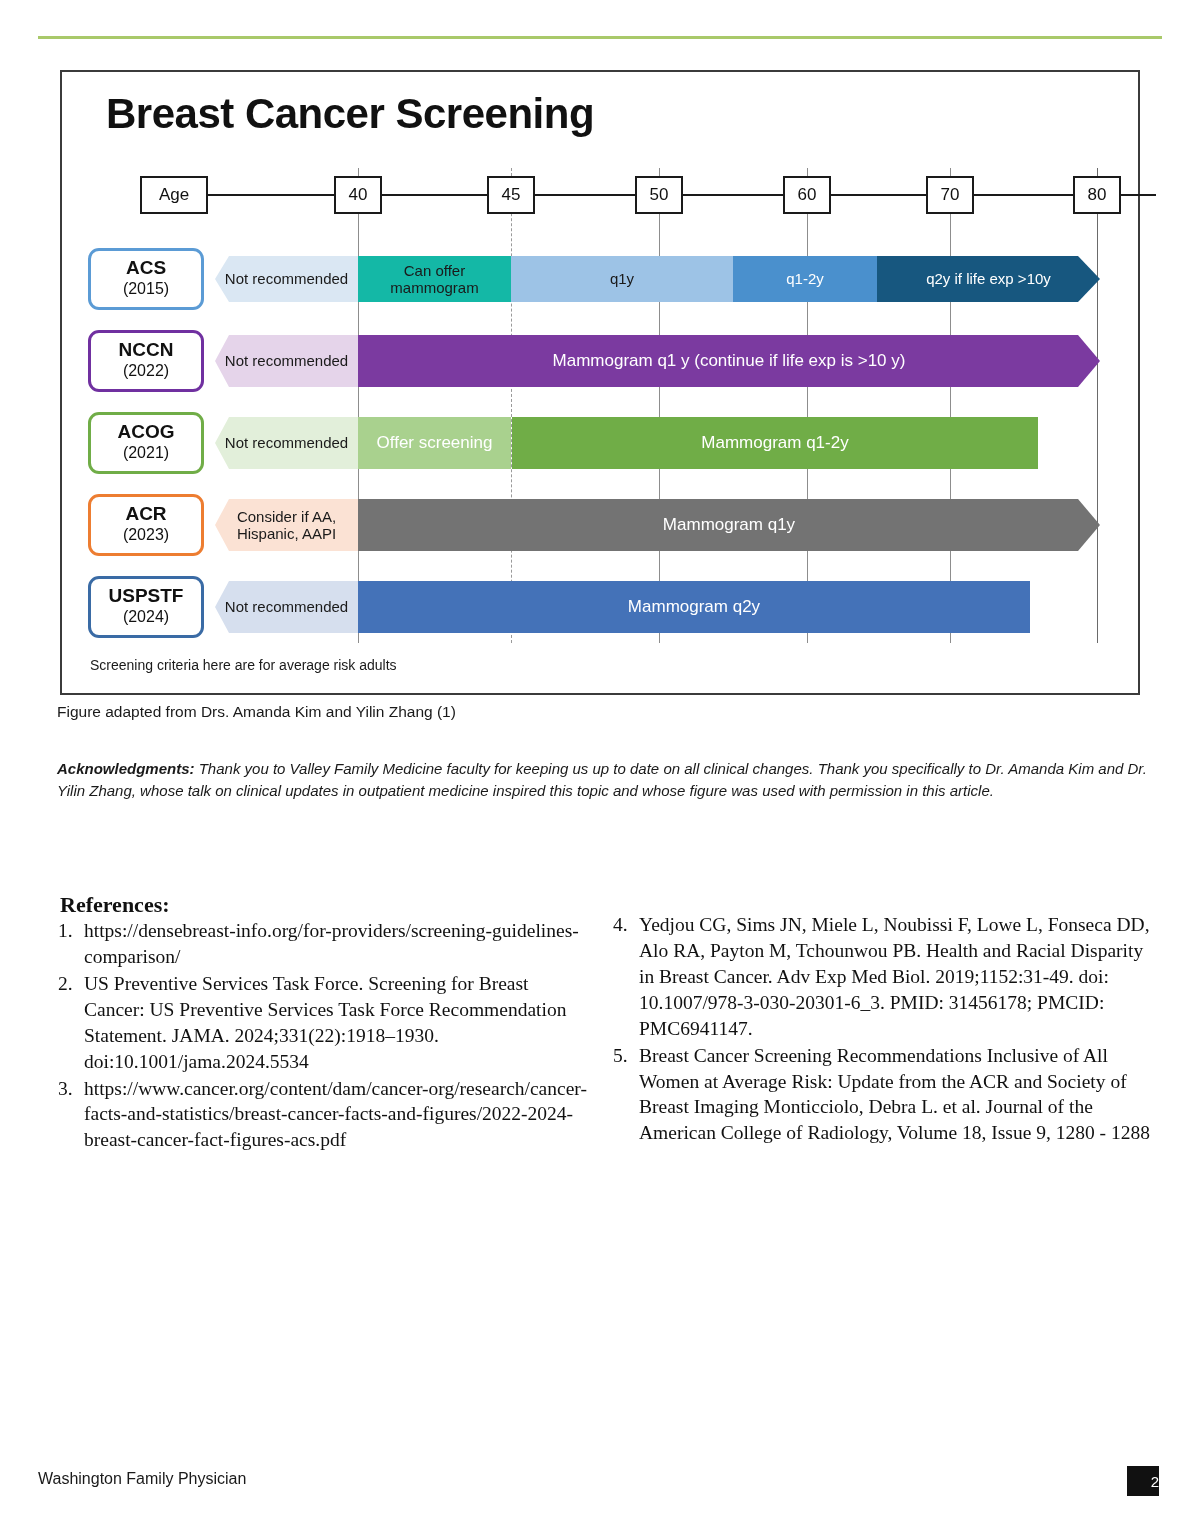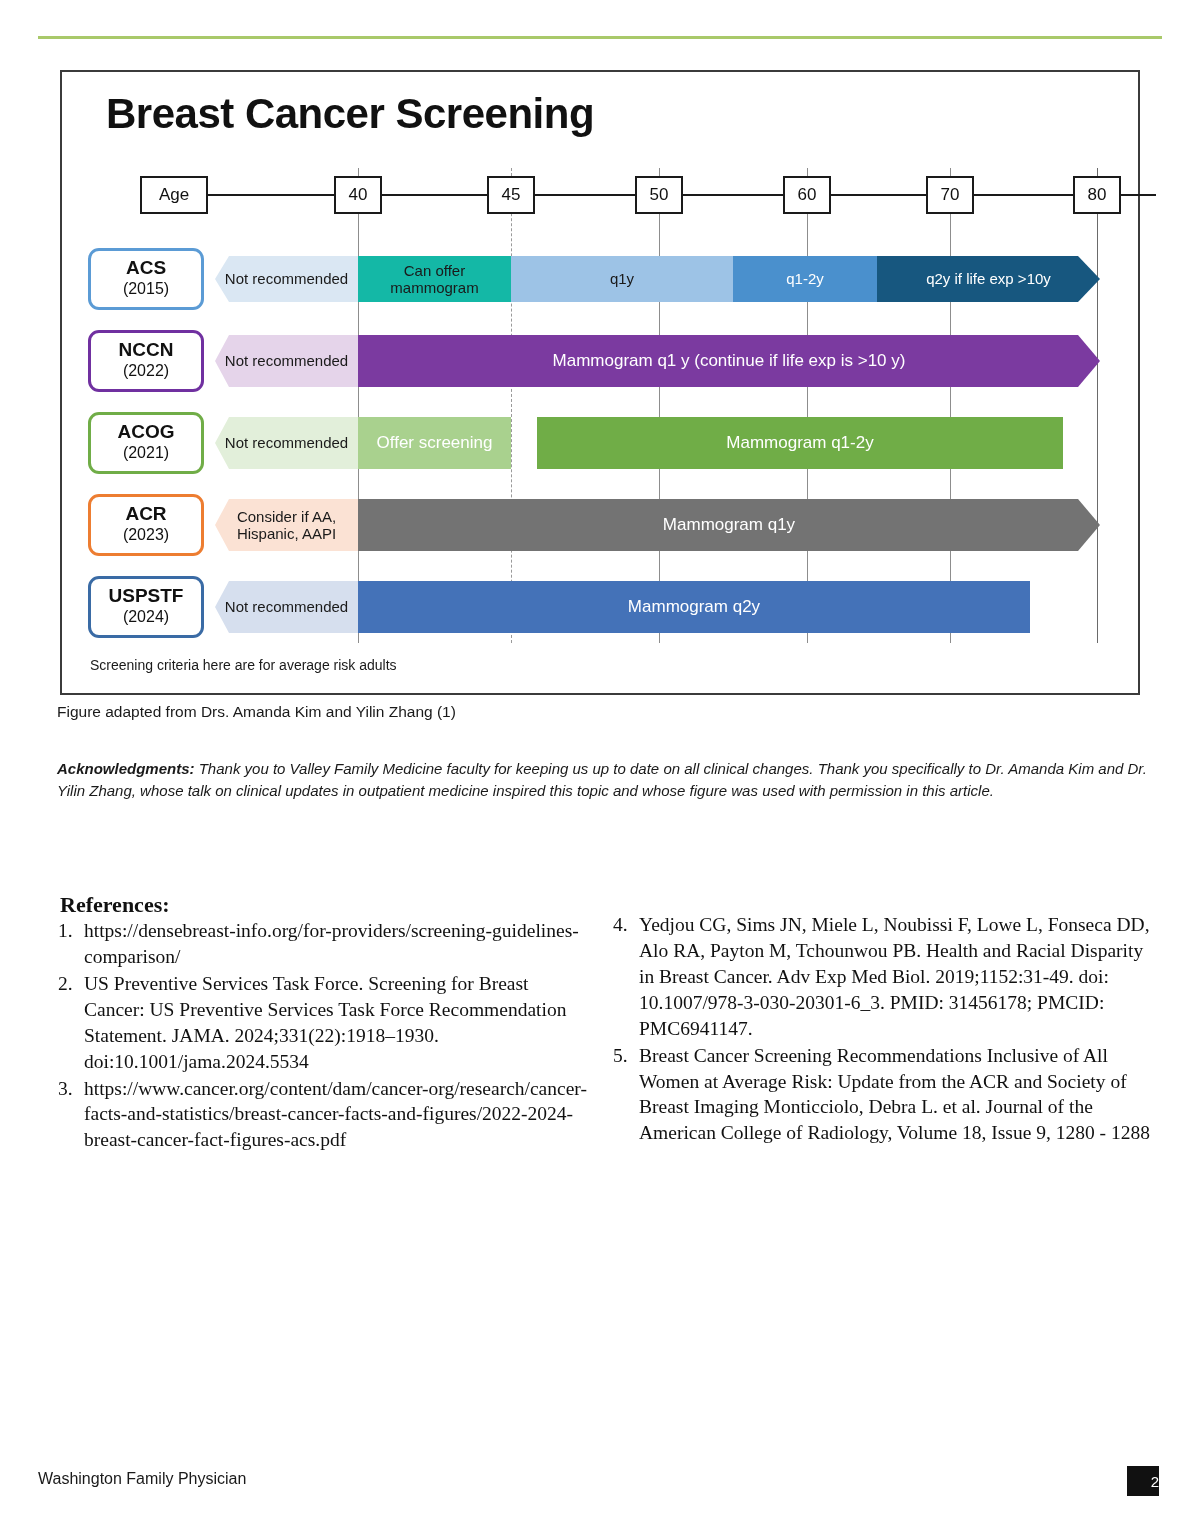--- a/index.html
+++ b/index.html
@@ -182,21 +182,21 @@
   </div>
 
   <div class="row" style="top:334px;">
     <div class="org-box" style="border-color:#70ad47;">
       <span class="org-name">ACOG</span>
       <span class="org-year">(2021)</span>
     </div>
     <div class="bars">
       <div class="seg left-point tall" style="left:153px;width:143px;background:#e2efda;color:#1a1a1a;">Not recommended</div>
       <div class="seg tall" style="left:296px;width:153px;background:#a9d18e;color:#ffffff;font-size:17px;">Offer screening</div>
-      <div class="seg tall" style="left:475px;width:526px;background:#70ad47;color:#ffffff;font-size:17px;">Mammogram q1-2y</div>
+      <div class="seg tall" style="left:450px;width:526px;background:#70ad47;color:#ffffff;font-size:17px;">Mammogram q1-2y</div>
     </div>
   </div>
 
   <div class="row" style="top:416px;">
     <div class="org-box" style="border-color:#ed7d31;">
       <span class="org-name">ACR</span>
       <span class="org-year">(2023)</span>
     </div>
     <div class="bars">
       <div class="seg left-point tall" style="left:153px;width:143px;background:#fbe2d4;color:#1a1a1a;">Consider if AA, Hispanic, AAPI</div>

